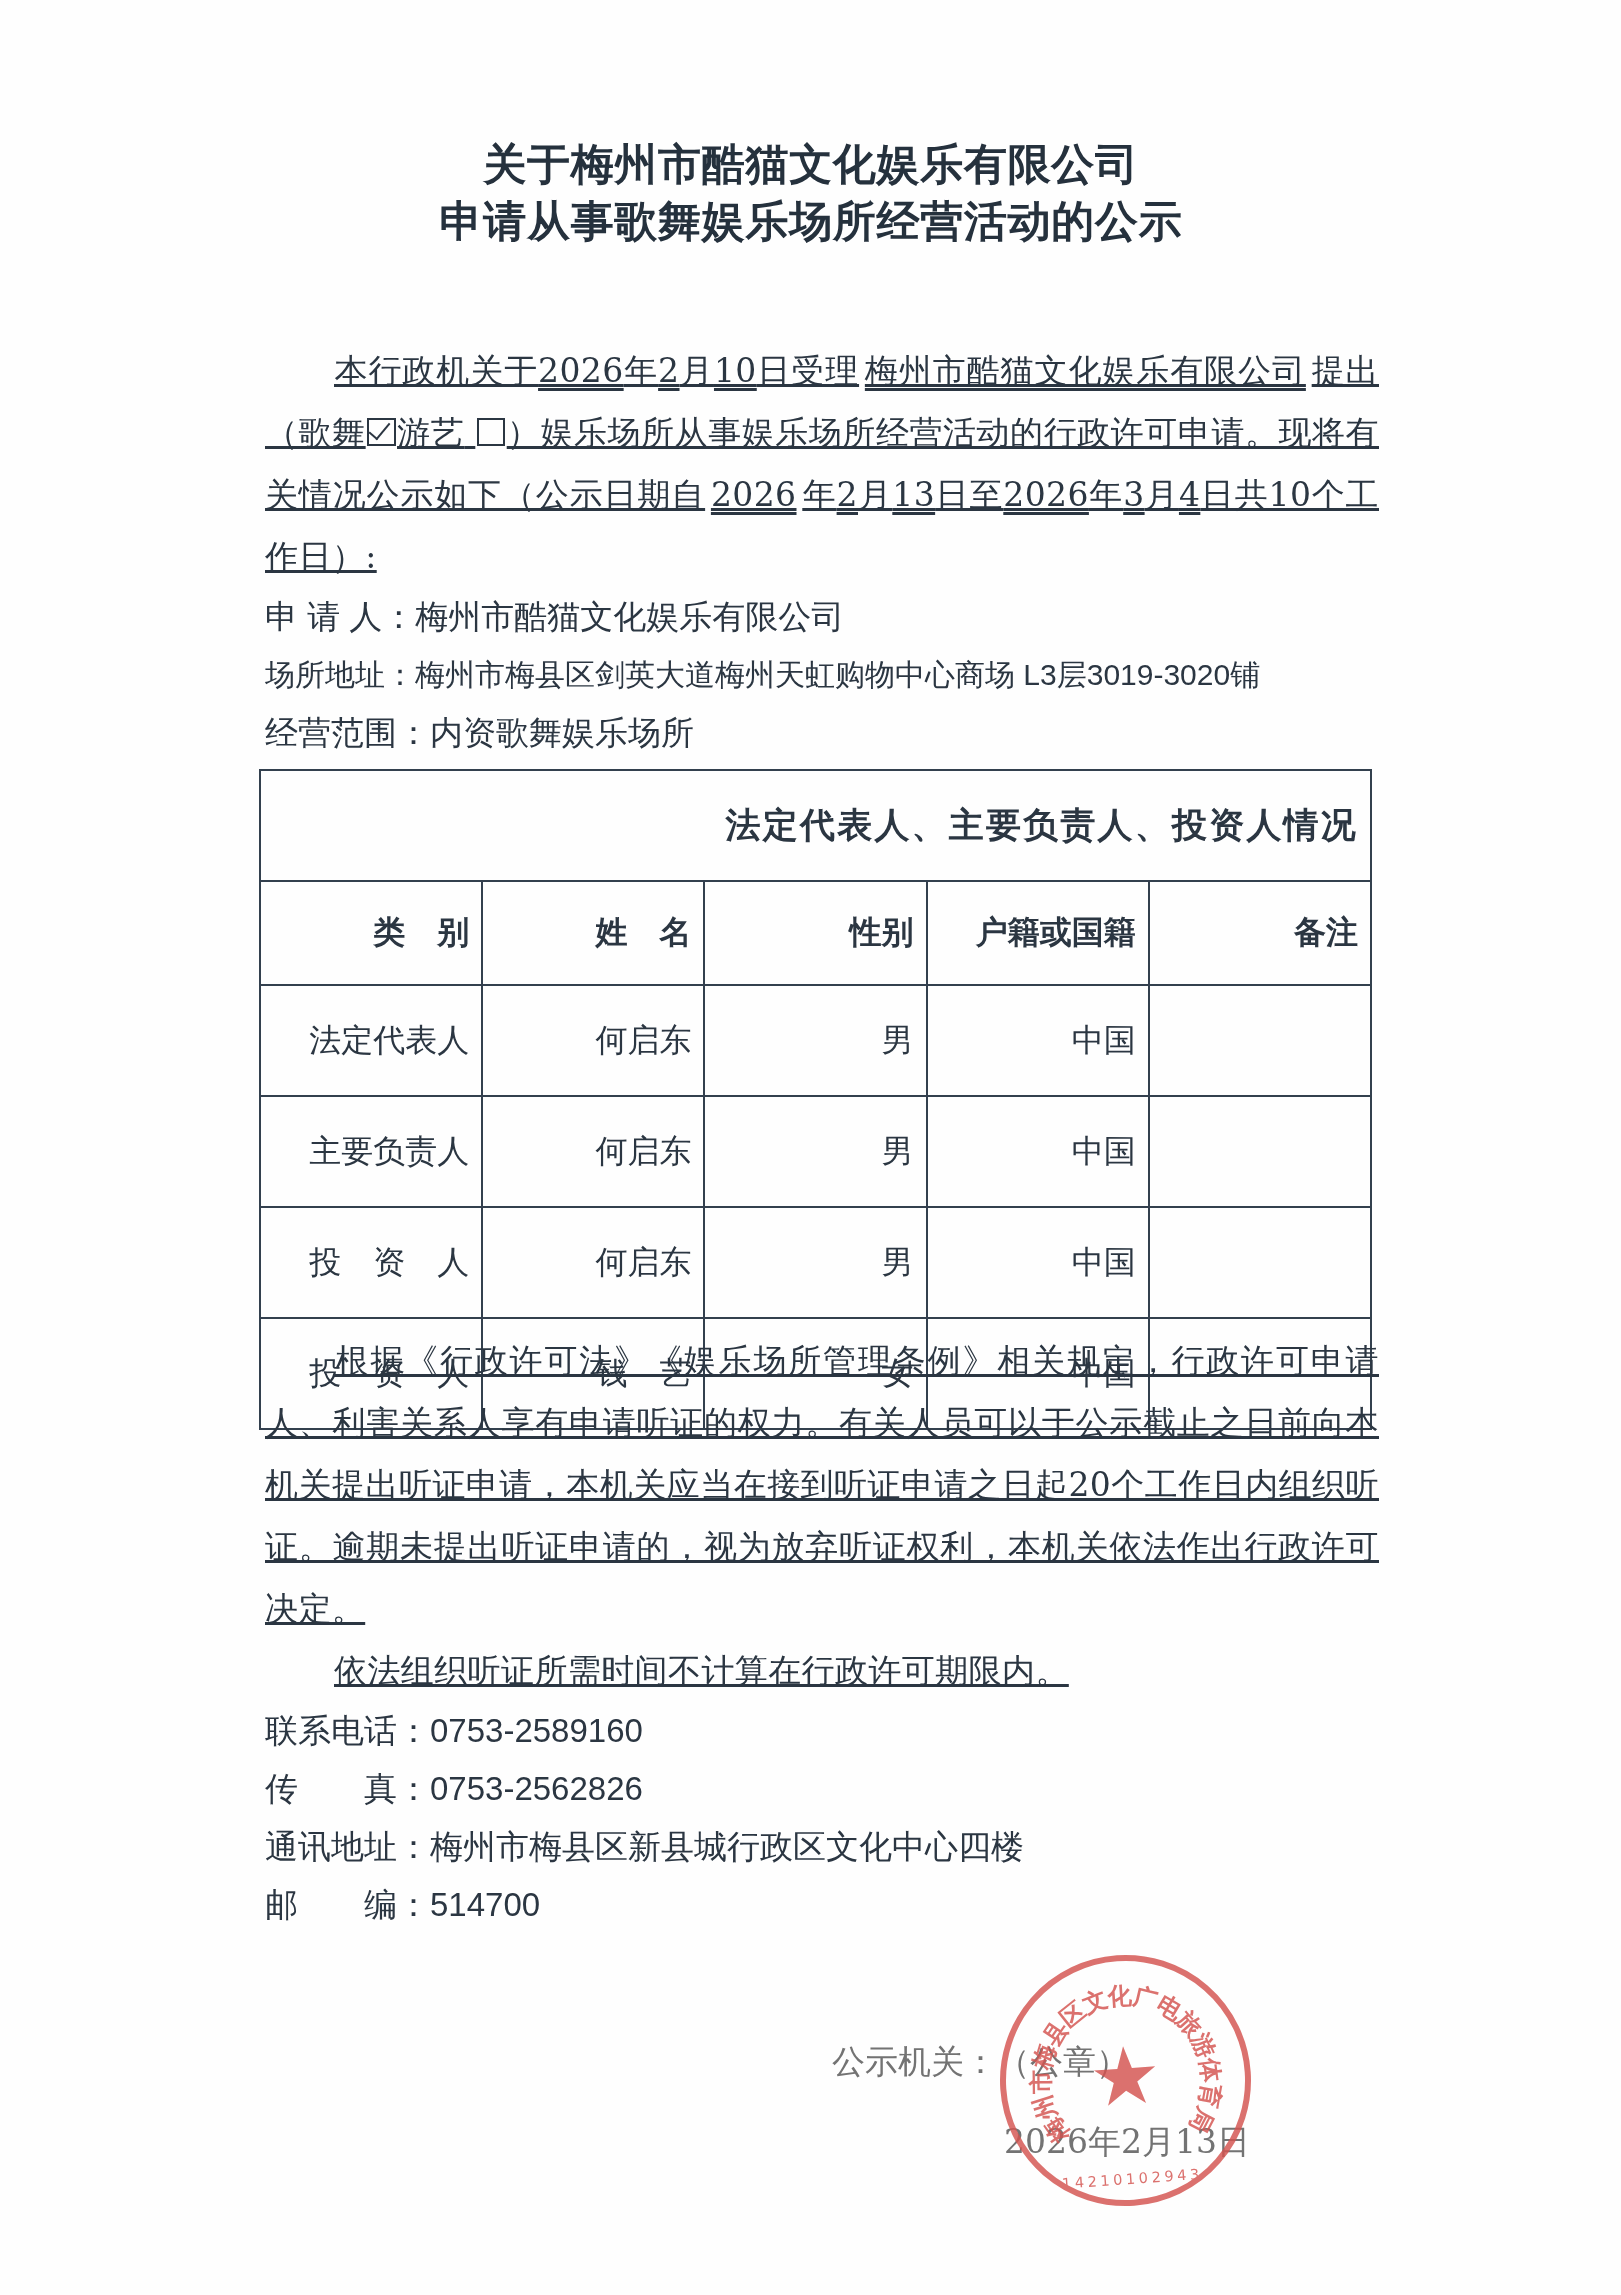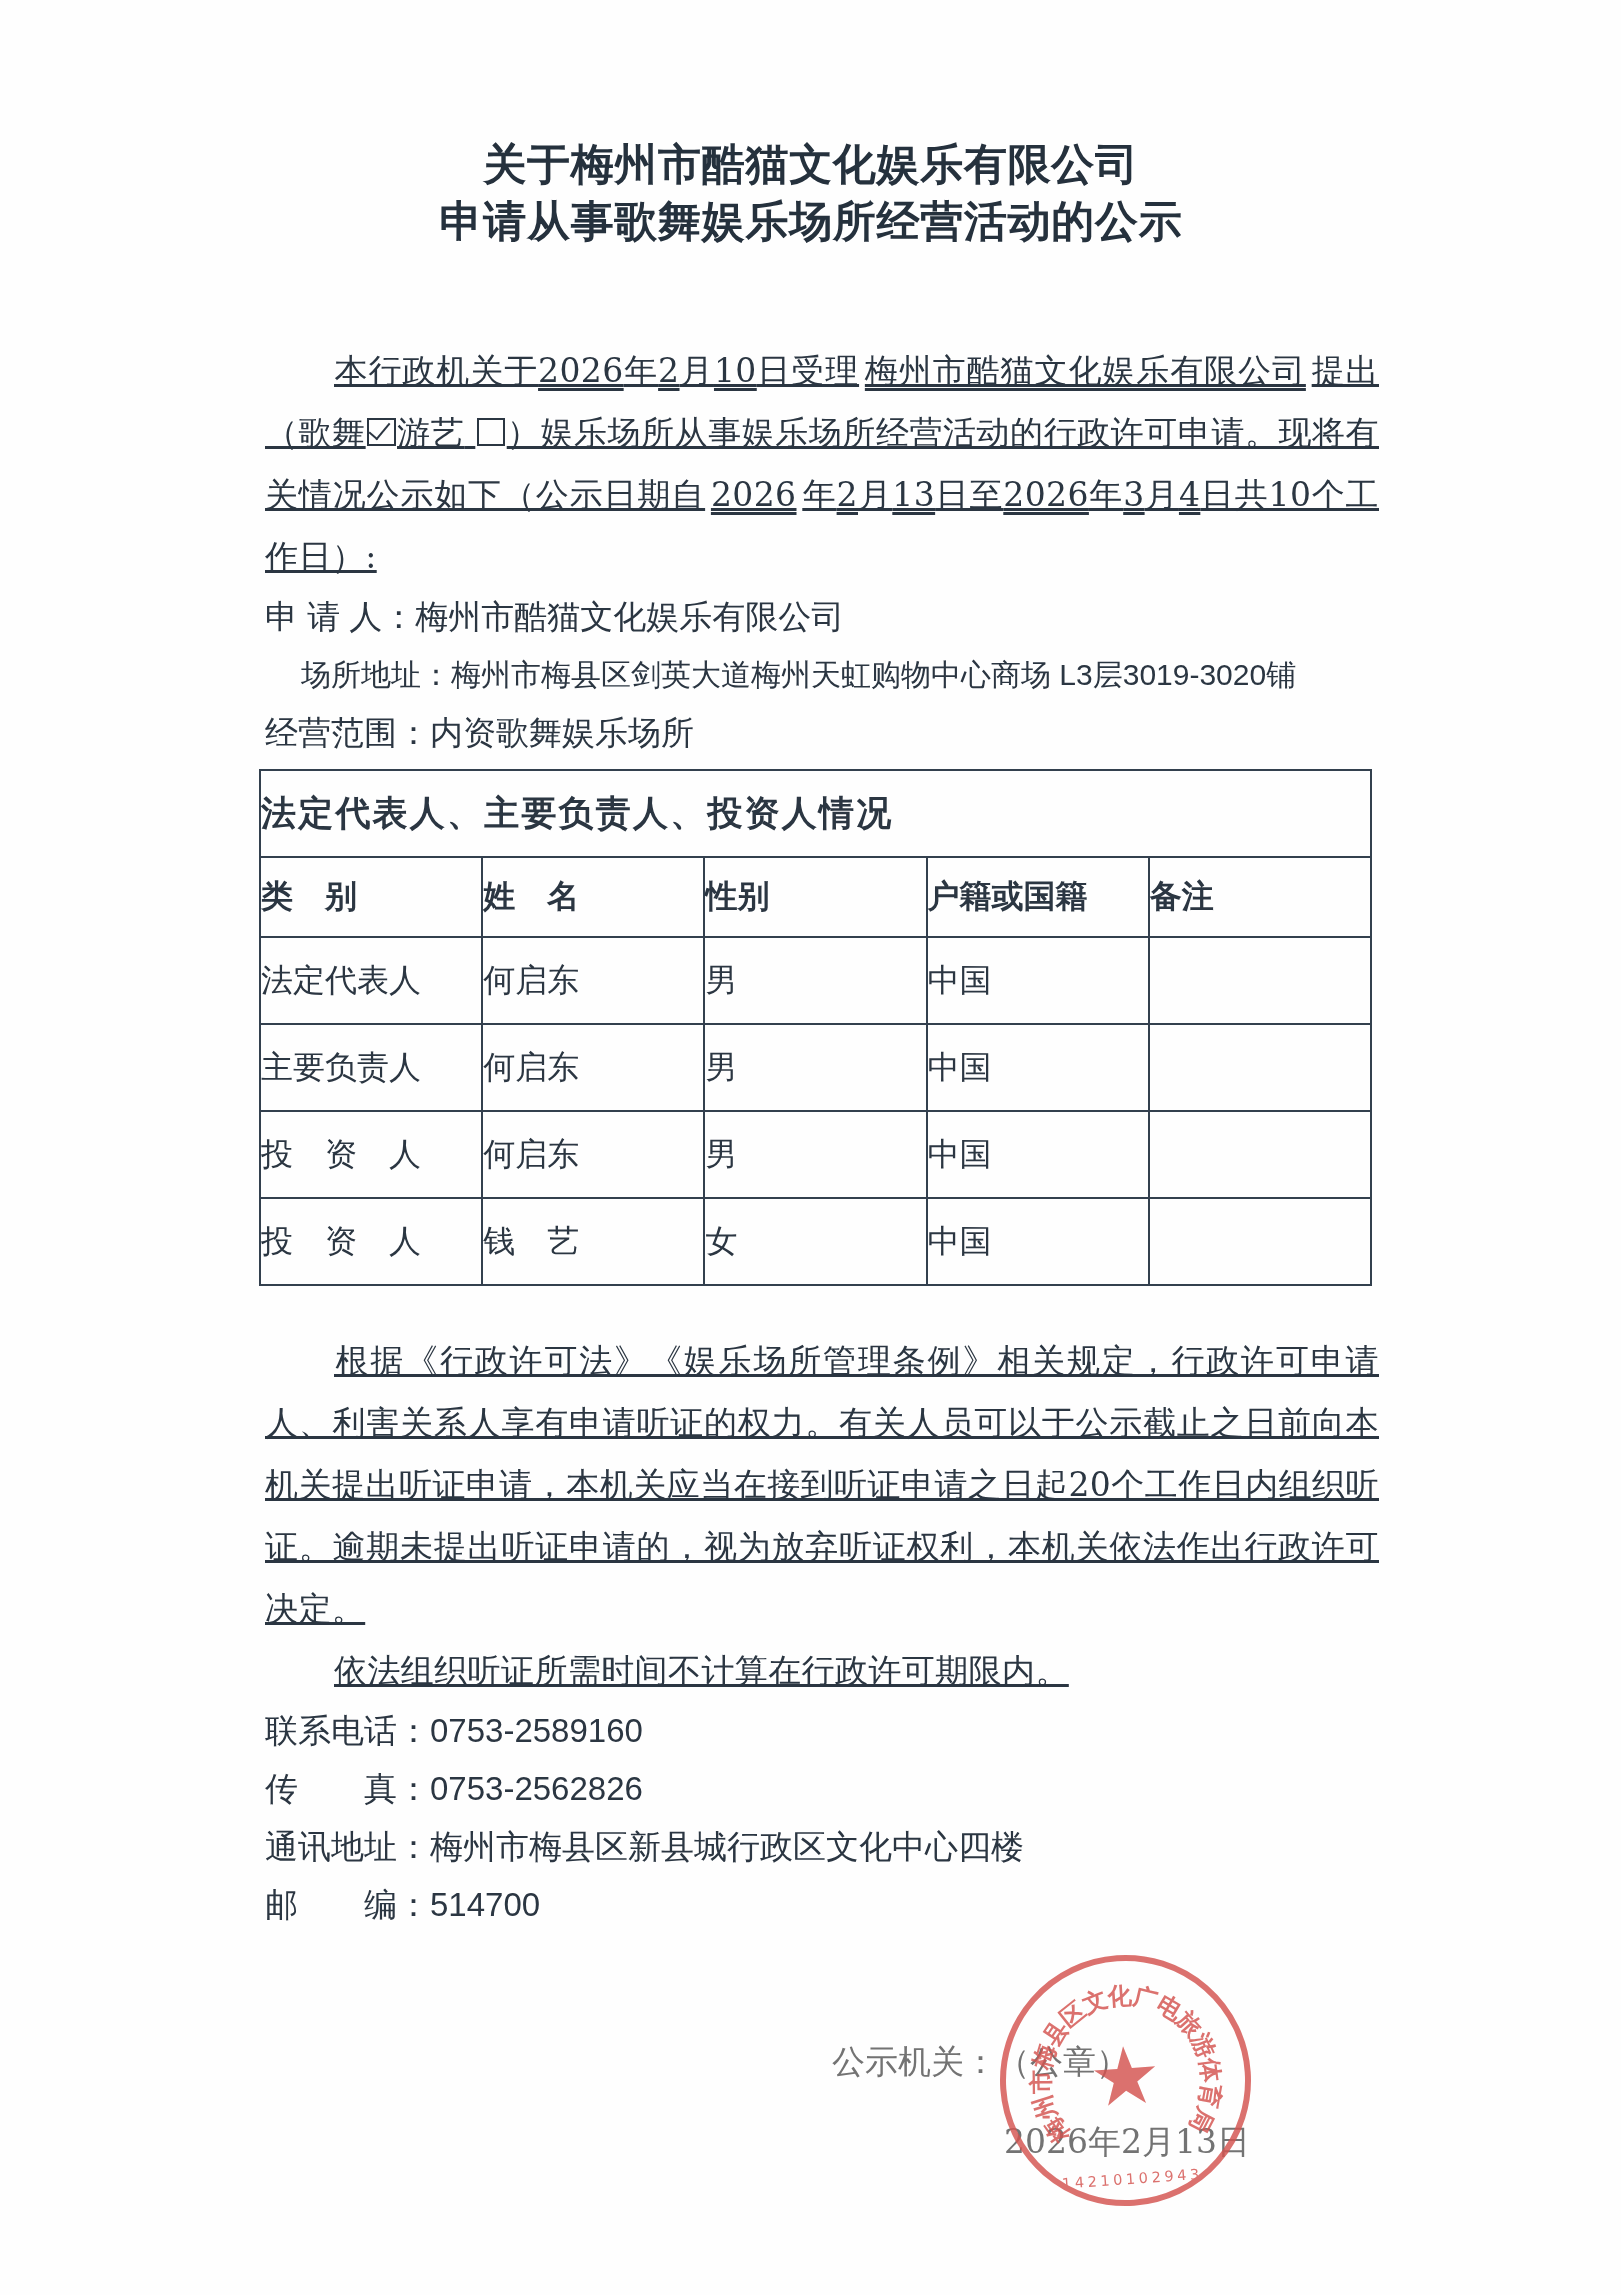--- a/index.html
+++ b/index.html
@@ -86,42 +86,42 @@
 
   
   .field-row {
     font-family: Liberation Sans, sans-serif;
     font-size: 33px;
     line-height: 58px;
     white-space: nowrap;
     color: #2b3642;
   }
   .field-row .lbl { display: inline-block; }
-  .field-row.smaller { font-size: 30px; margin-left: 36px; }
+  .field-row.smaller { font-size: 30px; }
 
   
   .tbl-wrap {
     position: absolute;
     left: 259px;
     top: 769px;
     width: 1113px;
   }
   table.persons {
     border-collapse: collapse;
     width: 100%;
     table-layout: fixed;
     font-family: "DejaVu Serif", serif;
     color: #2b3642;
   }
   table.persons td, table.persons th {
     border: 2.2px solid #33404e;
-    text-align: left;
+    text-align: right;
     vertical-align: middle;
     font-weight: normal;
-    padding: 0;
+    padding: 12px;
   }
   table.persons tr.caption-row td {
     height: 85px;
     font-size: 35px;
     font-weight: bold;
     letter-spacing: 2.2px;
   }
   table.persons tr.head-row td {
     height: 78px;
     font-size: 32px;

